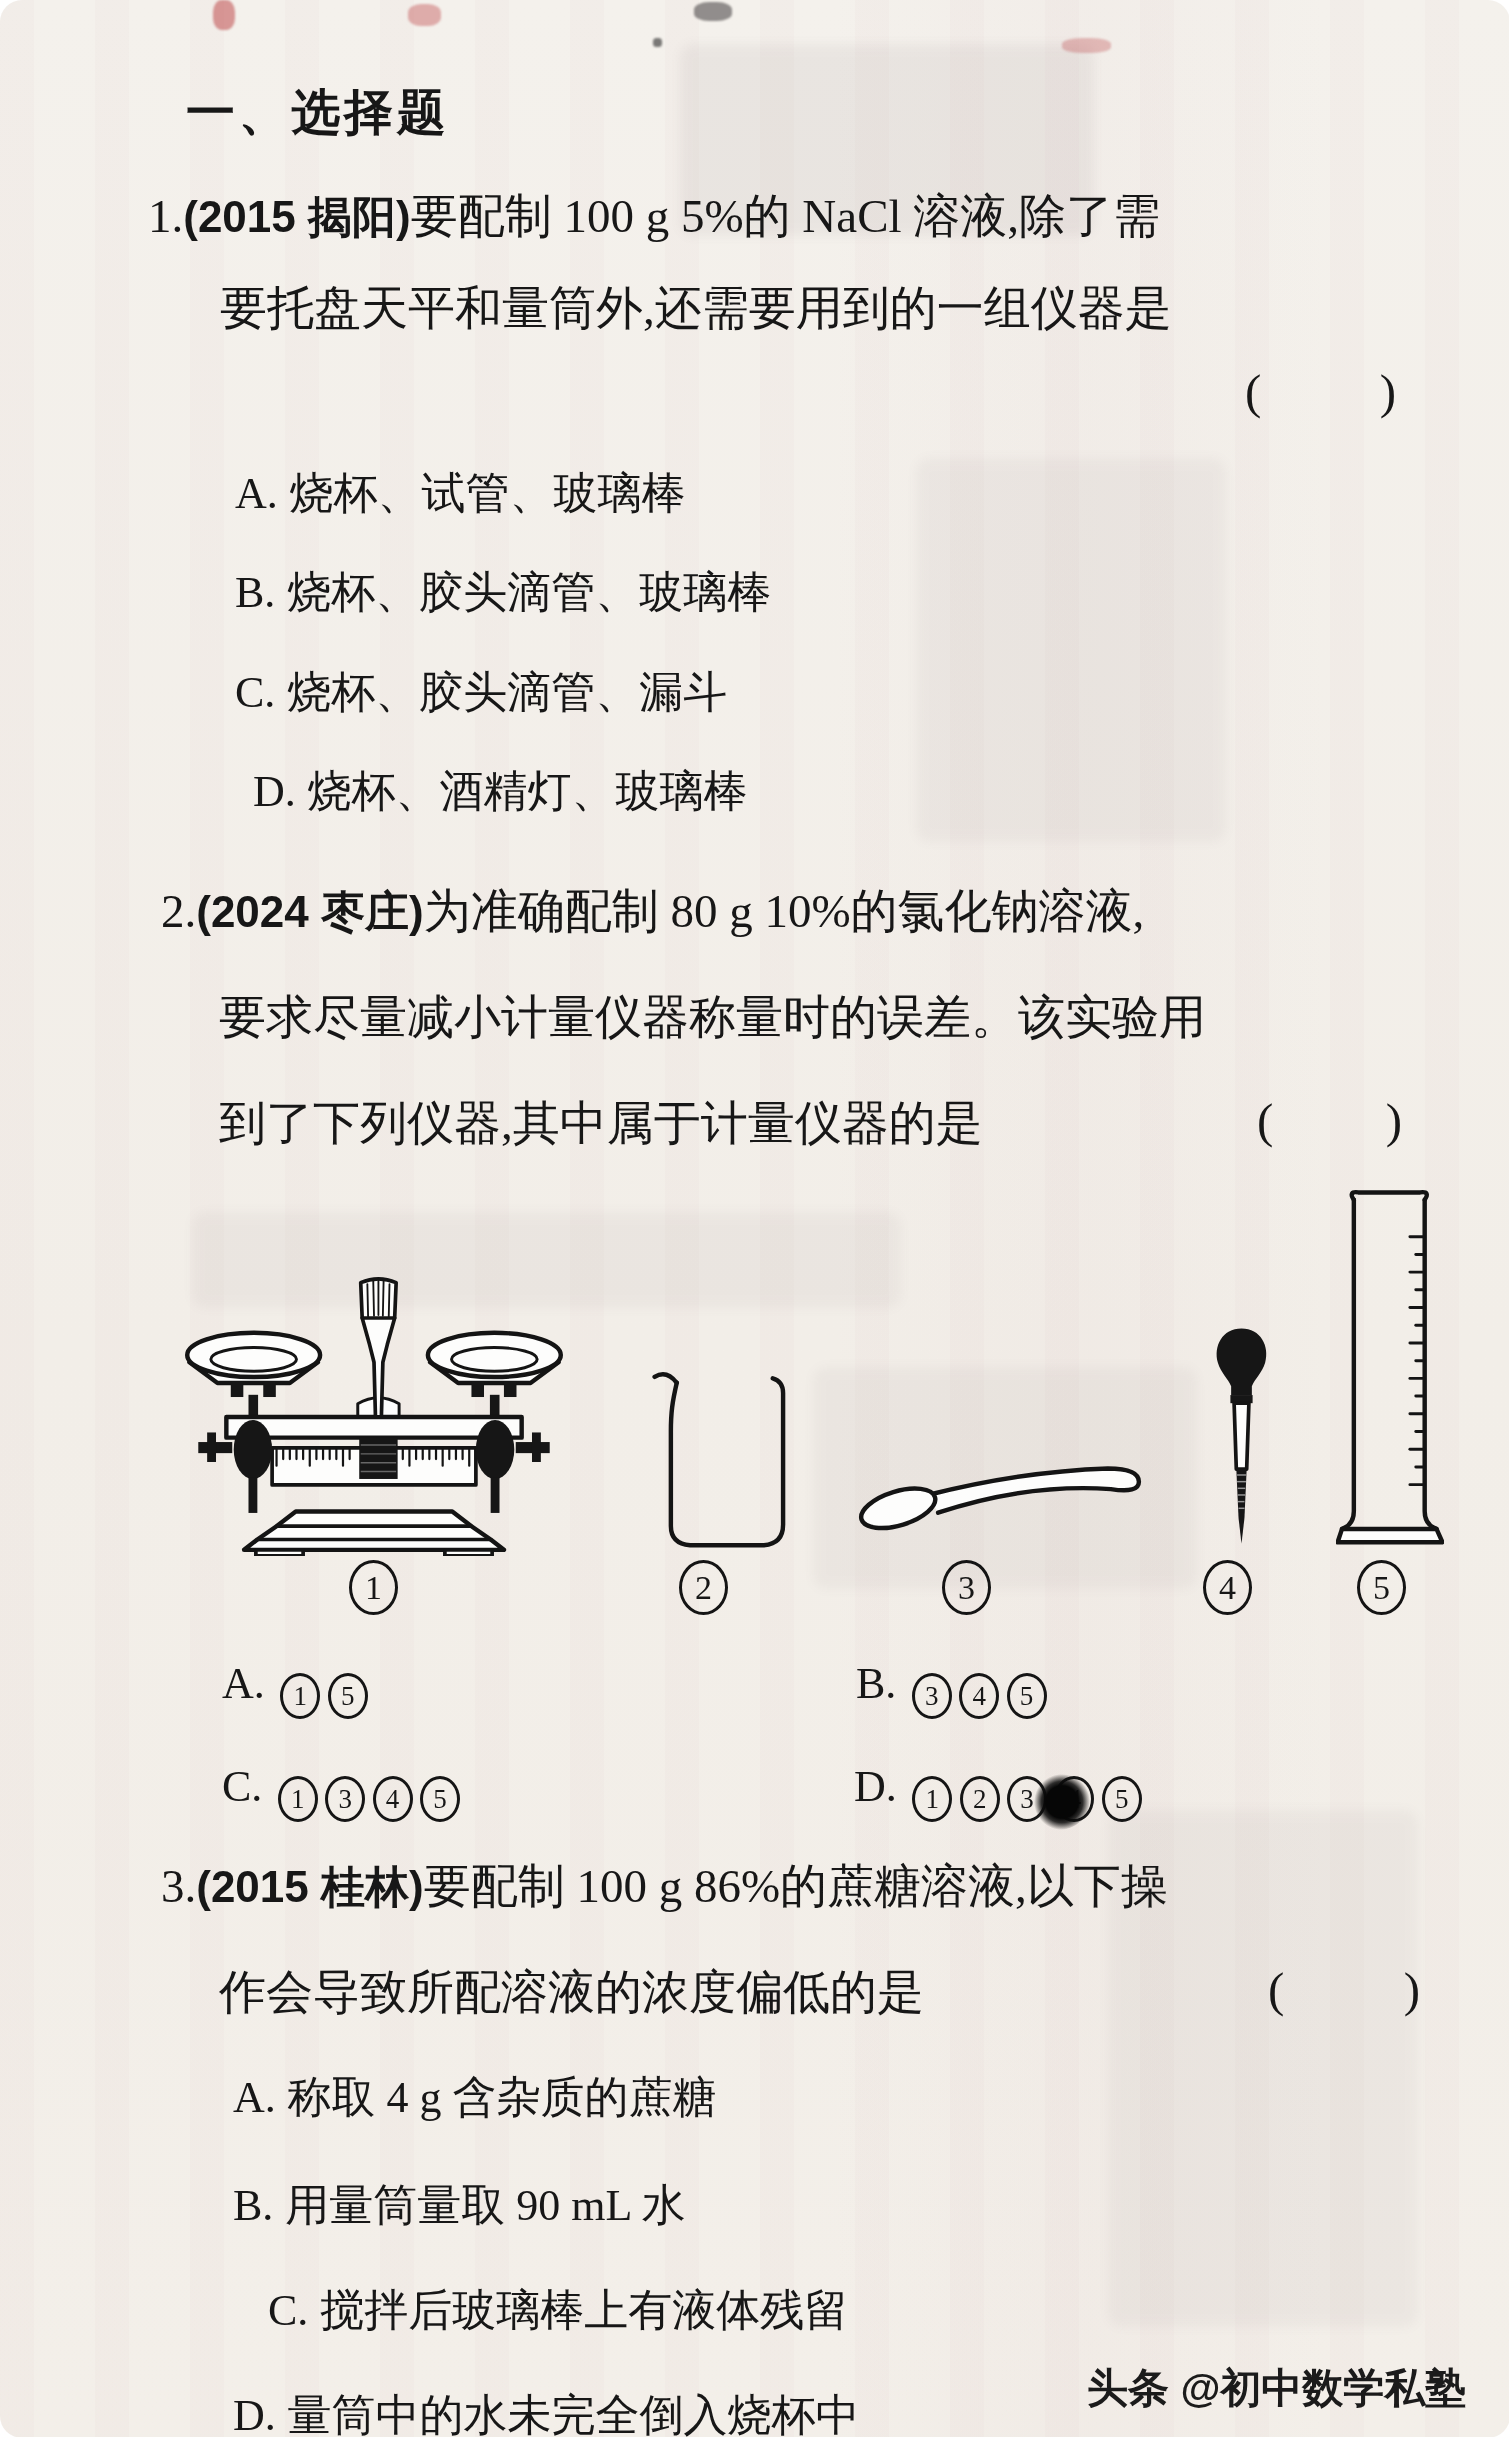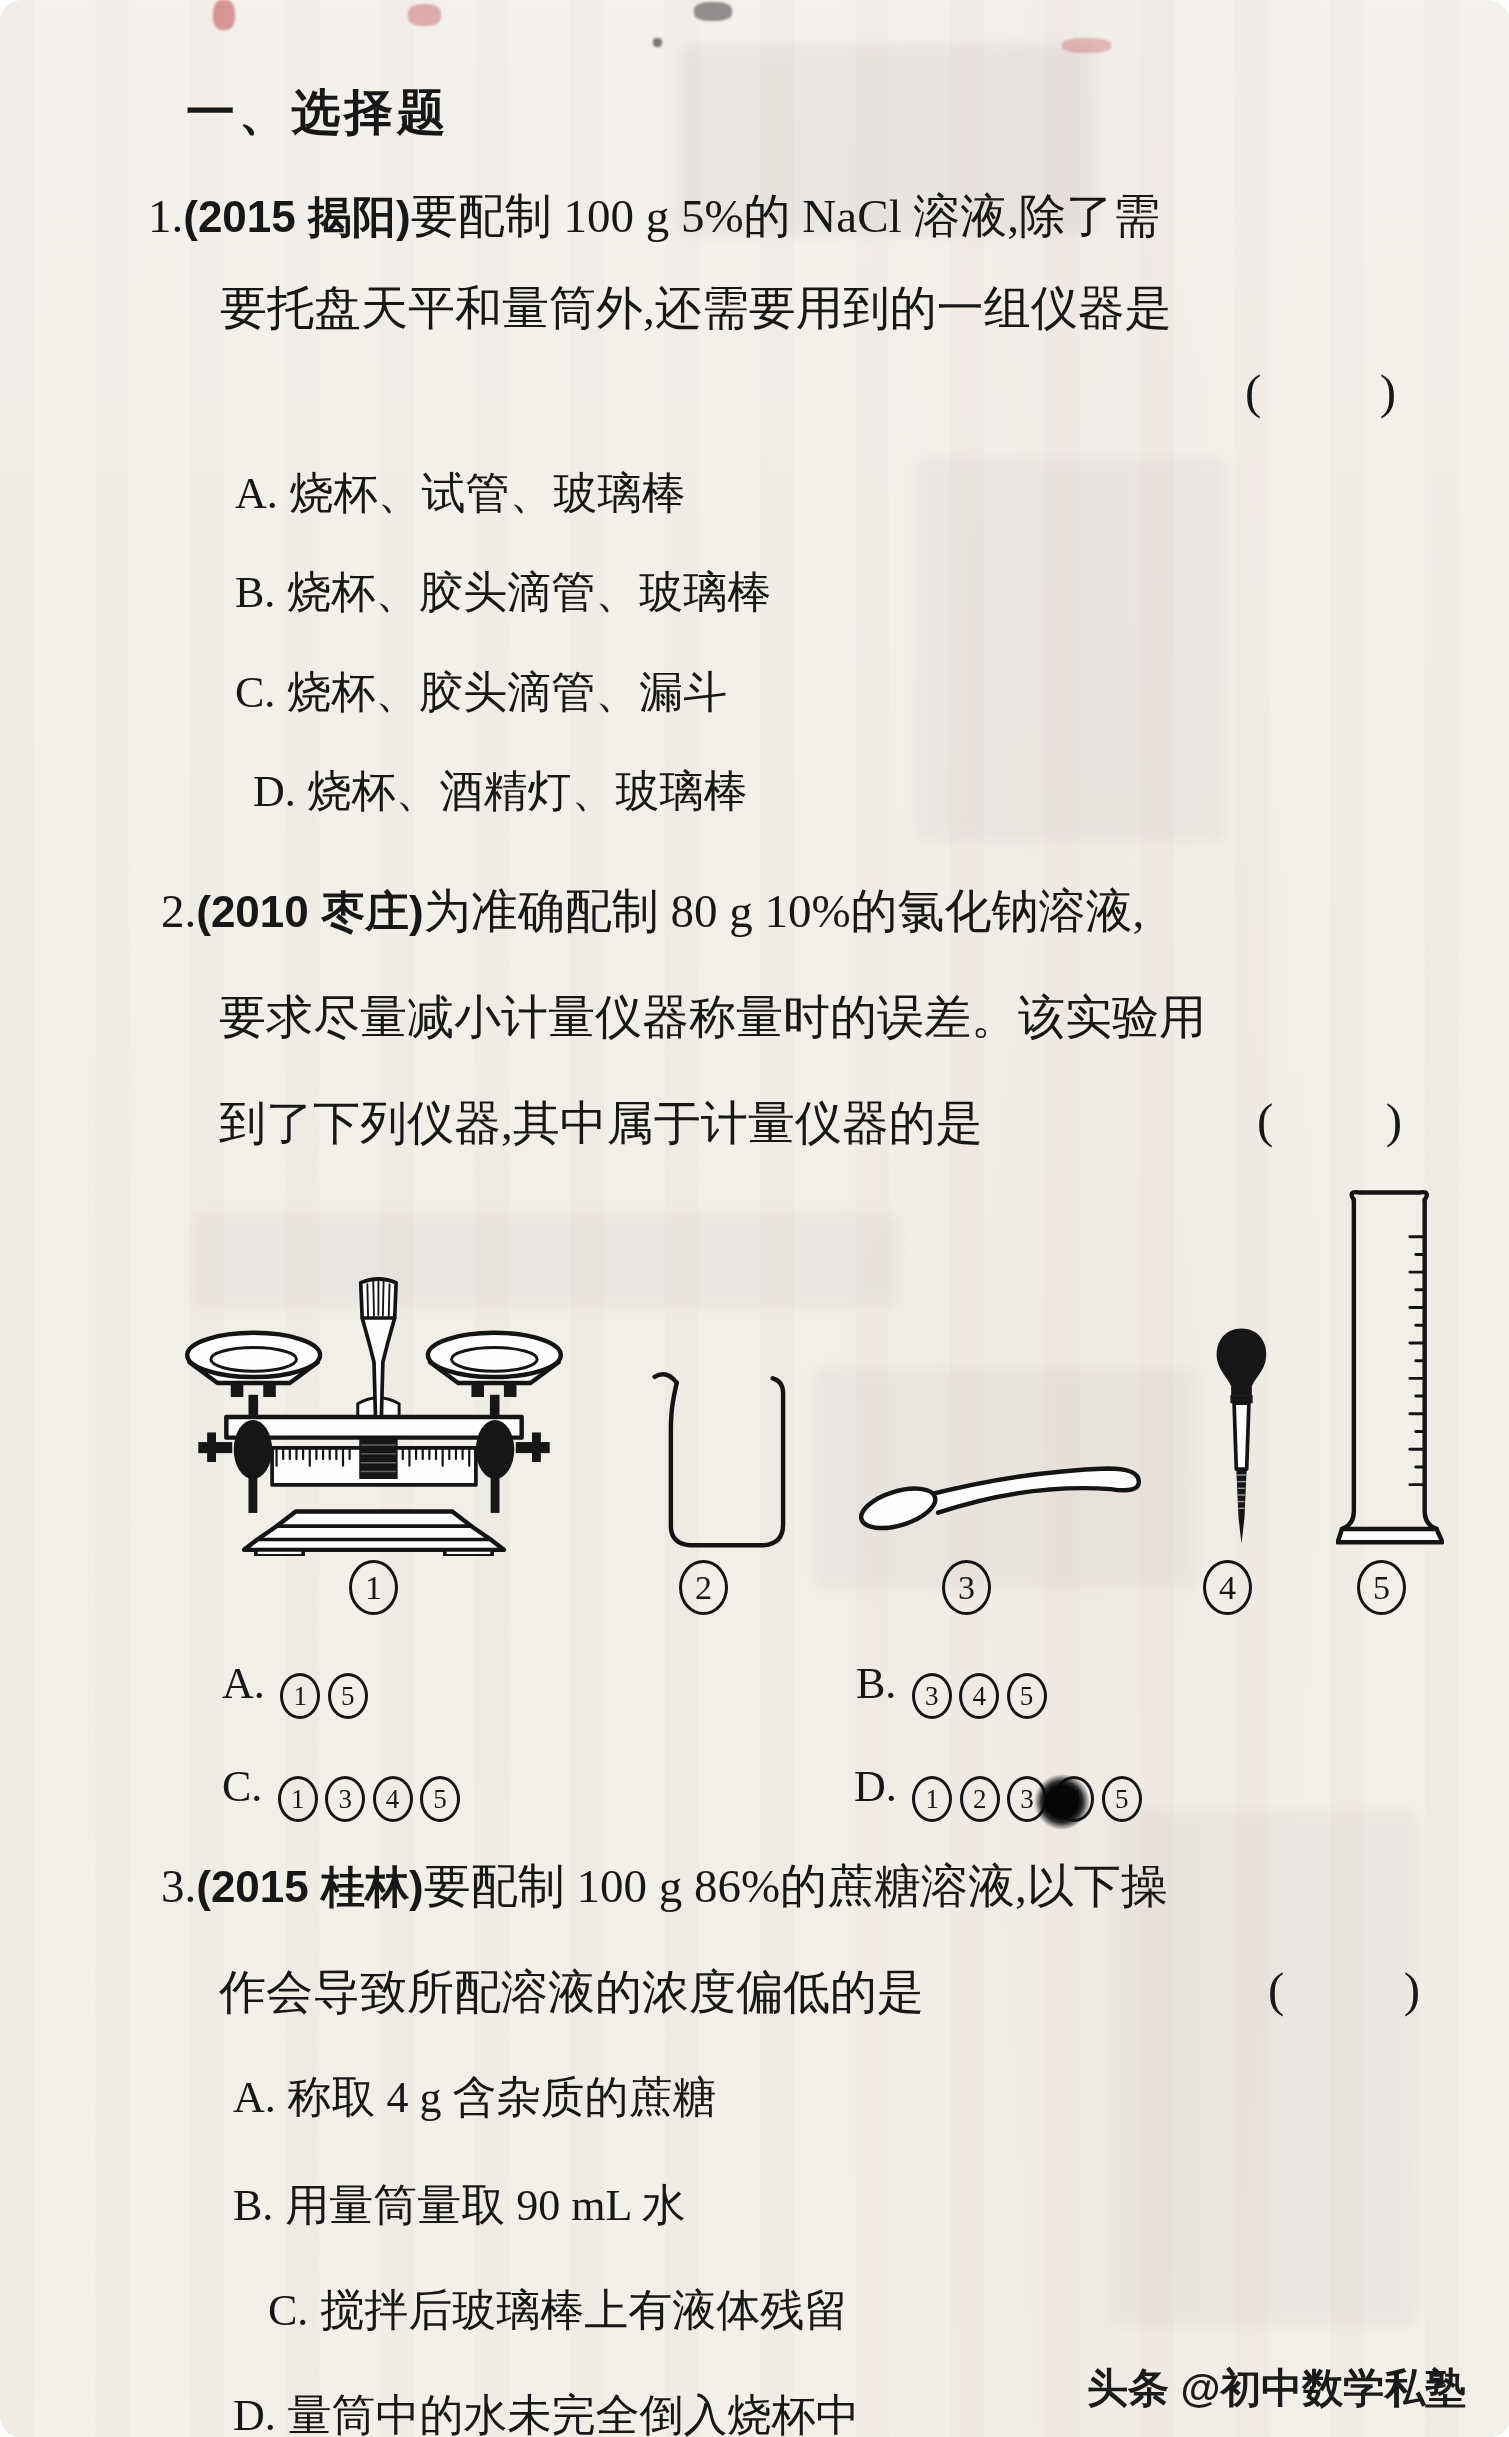--- a/index.html
+++ b/index.html
@@ -75,21 +75,21 @@
     <span class="opt-label">B.</span><span>烧杯、胶头滴管、玻璃棒</span>
   </div>
   <div class="opt-row" style="left:235px;top:663px;">
     <span class="opt-label">C.</span><span>烧杯、胶头滴管、漏斗</span>
   </div>
   <div class="opt-row" style="left:253px;top:762px;">
     <span class="opt-label">D.</span><span>烧杯、酒精灯、玻璃棒</span>
   </div>
 
   <div class="q-line" style="left:161px;top:884px;">
-    <span>2.</span><span class="tag">(2010 枣庄)</span><span>为准确配制 80 g 10%的氯化钠溶液,</span>
+    <span>2.</span><span class="tag">(2024 枣庄)</span><span>为准确配制 80 g 10%的氯化钠溶液,</span>
   </div>
   <div class="q-line" style="left:219px;top:990px;">要求尽量减小计量仪器称量时的误差。该实验用</div>
   <div class="q-line" style="left:219px;top:1096px;">到了下列仪器,其中属于计量仪器的是</div>
   <div class="bracket" style="left:1257px;top:1092px;width:145px;">
     <span>(</span>
     <span>)</span>
   </div>
 
   <svg class="fig" style="left:185px;top:1272px;" width="378" height="284" viewBox="0 0 512 384">
 

